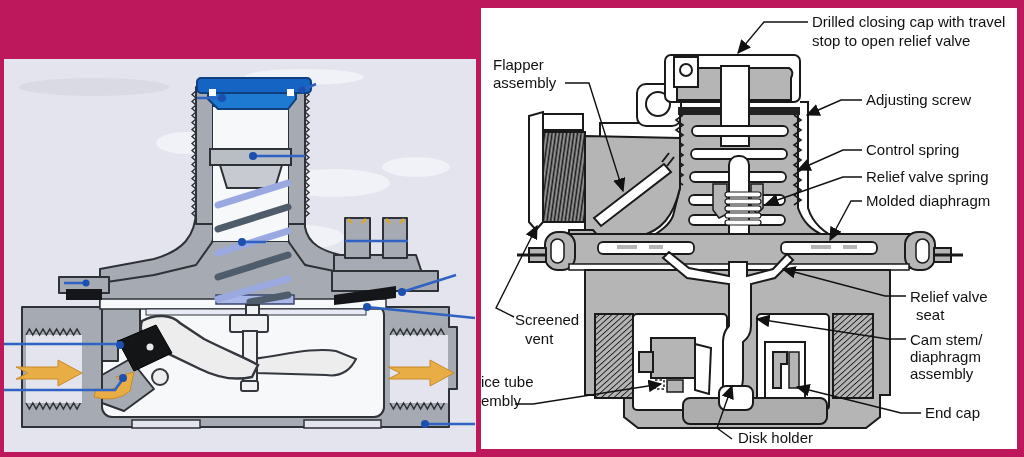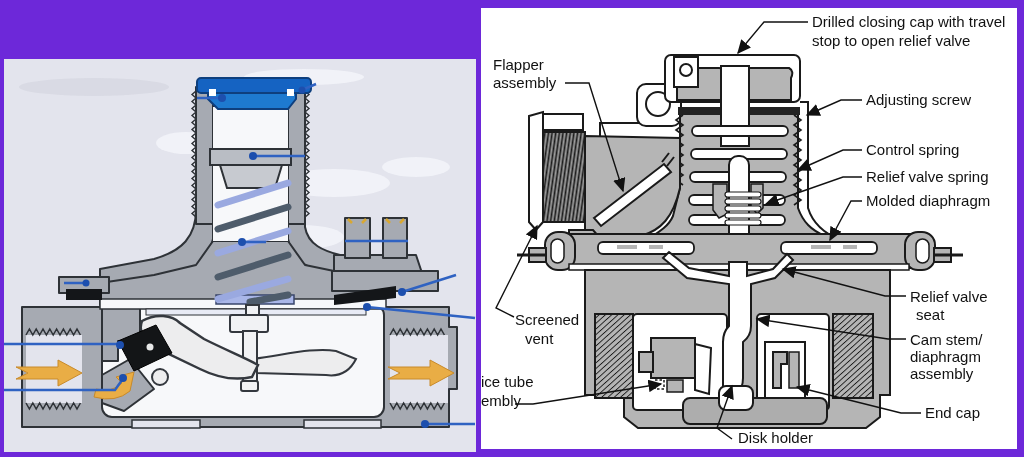--- a/index.html
+++ b/index.html
@@ -1,16 +1,16 @@
 <!DOCTYPE html>
 <html><head>
 <meta charset="utf-8">
 <style>
   html,body{margin:0;padding:0;background:#000;}
-  .canvas{position:relative;width:1024px;height:457px;background:#6d28d9;overflow:hidden;
+  .canvas{position:relative;width:1024px;height:457px;background:#be185d;overflow:hidden;
           font-family:"Liberation Sans",sans-serif;}
   .panel{position:absolute;overflow:hidden;}
   #left-panel{left:4px;top:59px;width:472px;height:393px;background:#e3e4ed;}
   #right-panel{left:481px;top:8px;width:536px;height:441px;background:#ffffff;}
   svg{display:block;}
   .lbl{font-family:"Liberation Sans",sans-serif;font-size:15px;fill:#111111;}
 </style>
 </head>
 <body>
 

